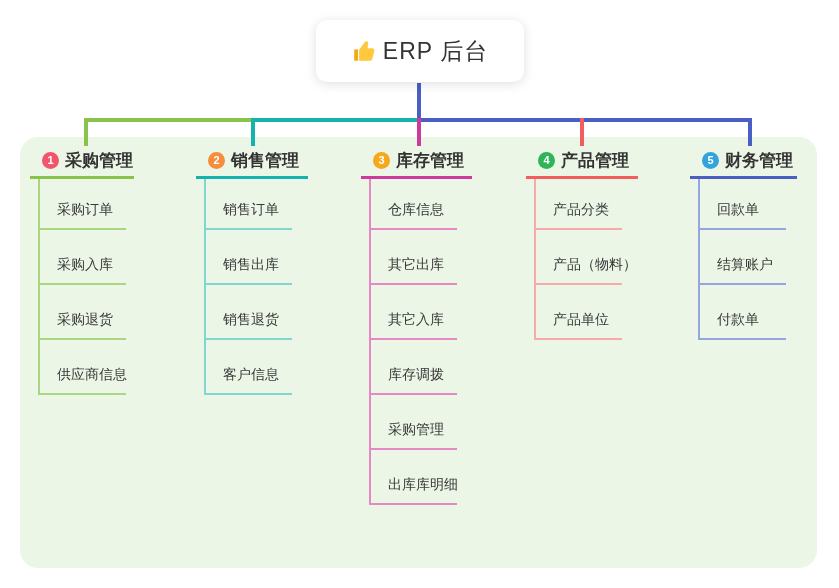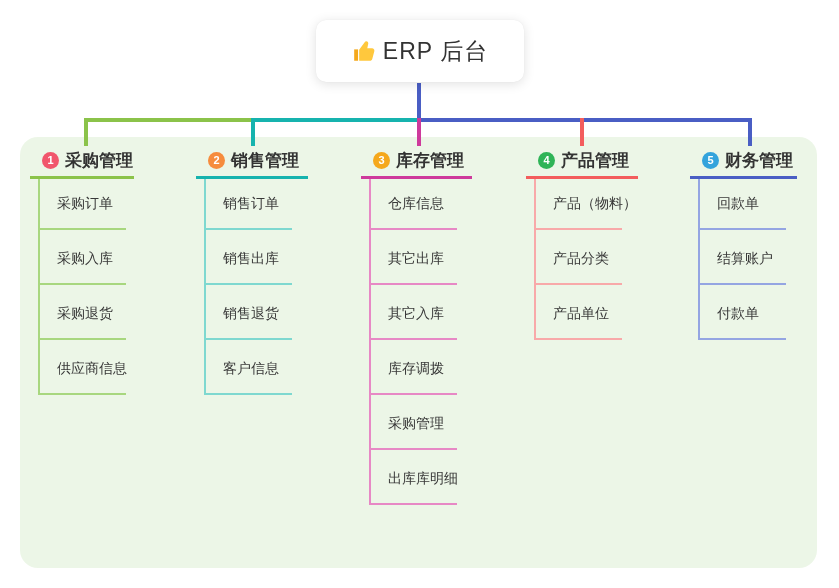--- a/index.html
+++ b/index.html
@@ -106,21 +106,21 @@
   .branch-children {
     margin-left: 8px;
     width: 88px;
     border-left: 2px solid var(--light);
   }
   .child-item {
     height: 55px;
     border-bottom: 2px solid var(--light);
     display: flex;
     align-items: flex-end;
-    padding: 0 0 15px 17px;
+    padding: 0 0 9px 17px;
     cursor: pointer;
   }
   .child-item:first-child { height: 51px; }
   .child-label {
     font-size: 14px;
     color: #383838;
     white-space: nowrap;
   }
 </style>
 </head>
@@ -234,25 +234,25 @@
   </div>
 
   <div class="branch branch-4" style="--accent: #F35D5D; --light: #F8A9A9; --badge: #2FB457;">
     <div class="branch-header">
       <span class="branch-badge">4</span>
       <span class="branch-label">产品管理</span>
     </div>
     <div class="branch-underline"></div>
     <div class="branch-children">
   <div class="child-item">
+    <span class="child-label">产品分类</span>
+  </div>
+
+  <div class="child-item">
     <span class="child-label">产品（物料）</span>
-  </div>
-
-  <div class="child-item">
-    <span class="child-label">产品分类</span>
   </div>
 
   <div class="child-item">
     <span class="child-label">产品单位</span>
   </div>
 </div>
   </div>
 
   <div class="branch branch-5" style="--accent: #4A5EC4; --light: #94A5E2; --badge: #33A3DC;">
     <div class="branch-header">

